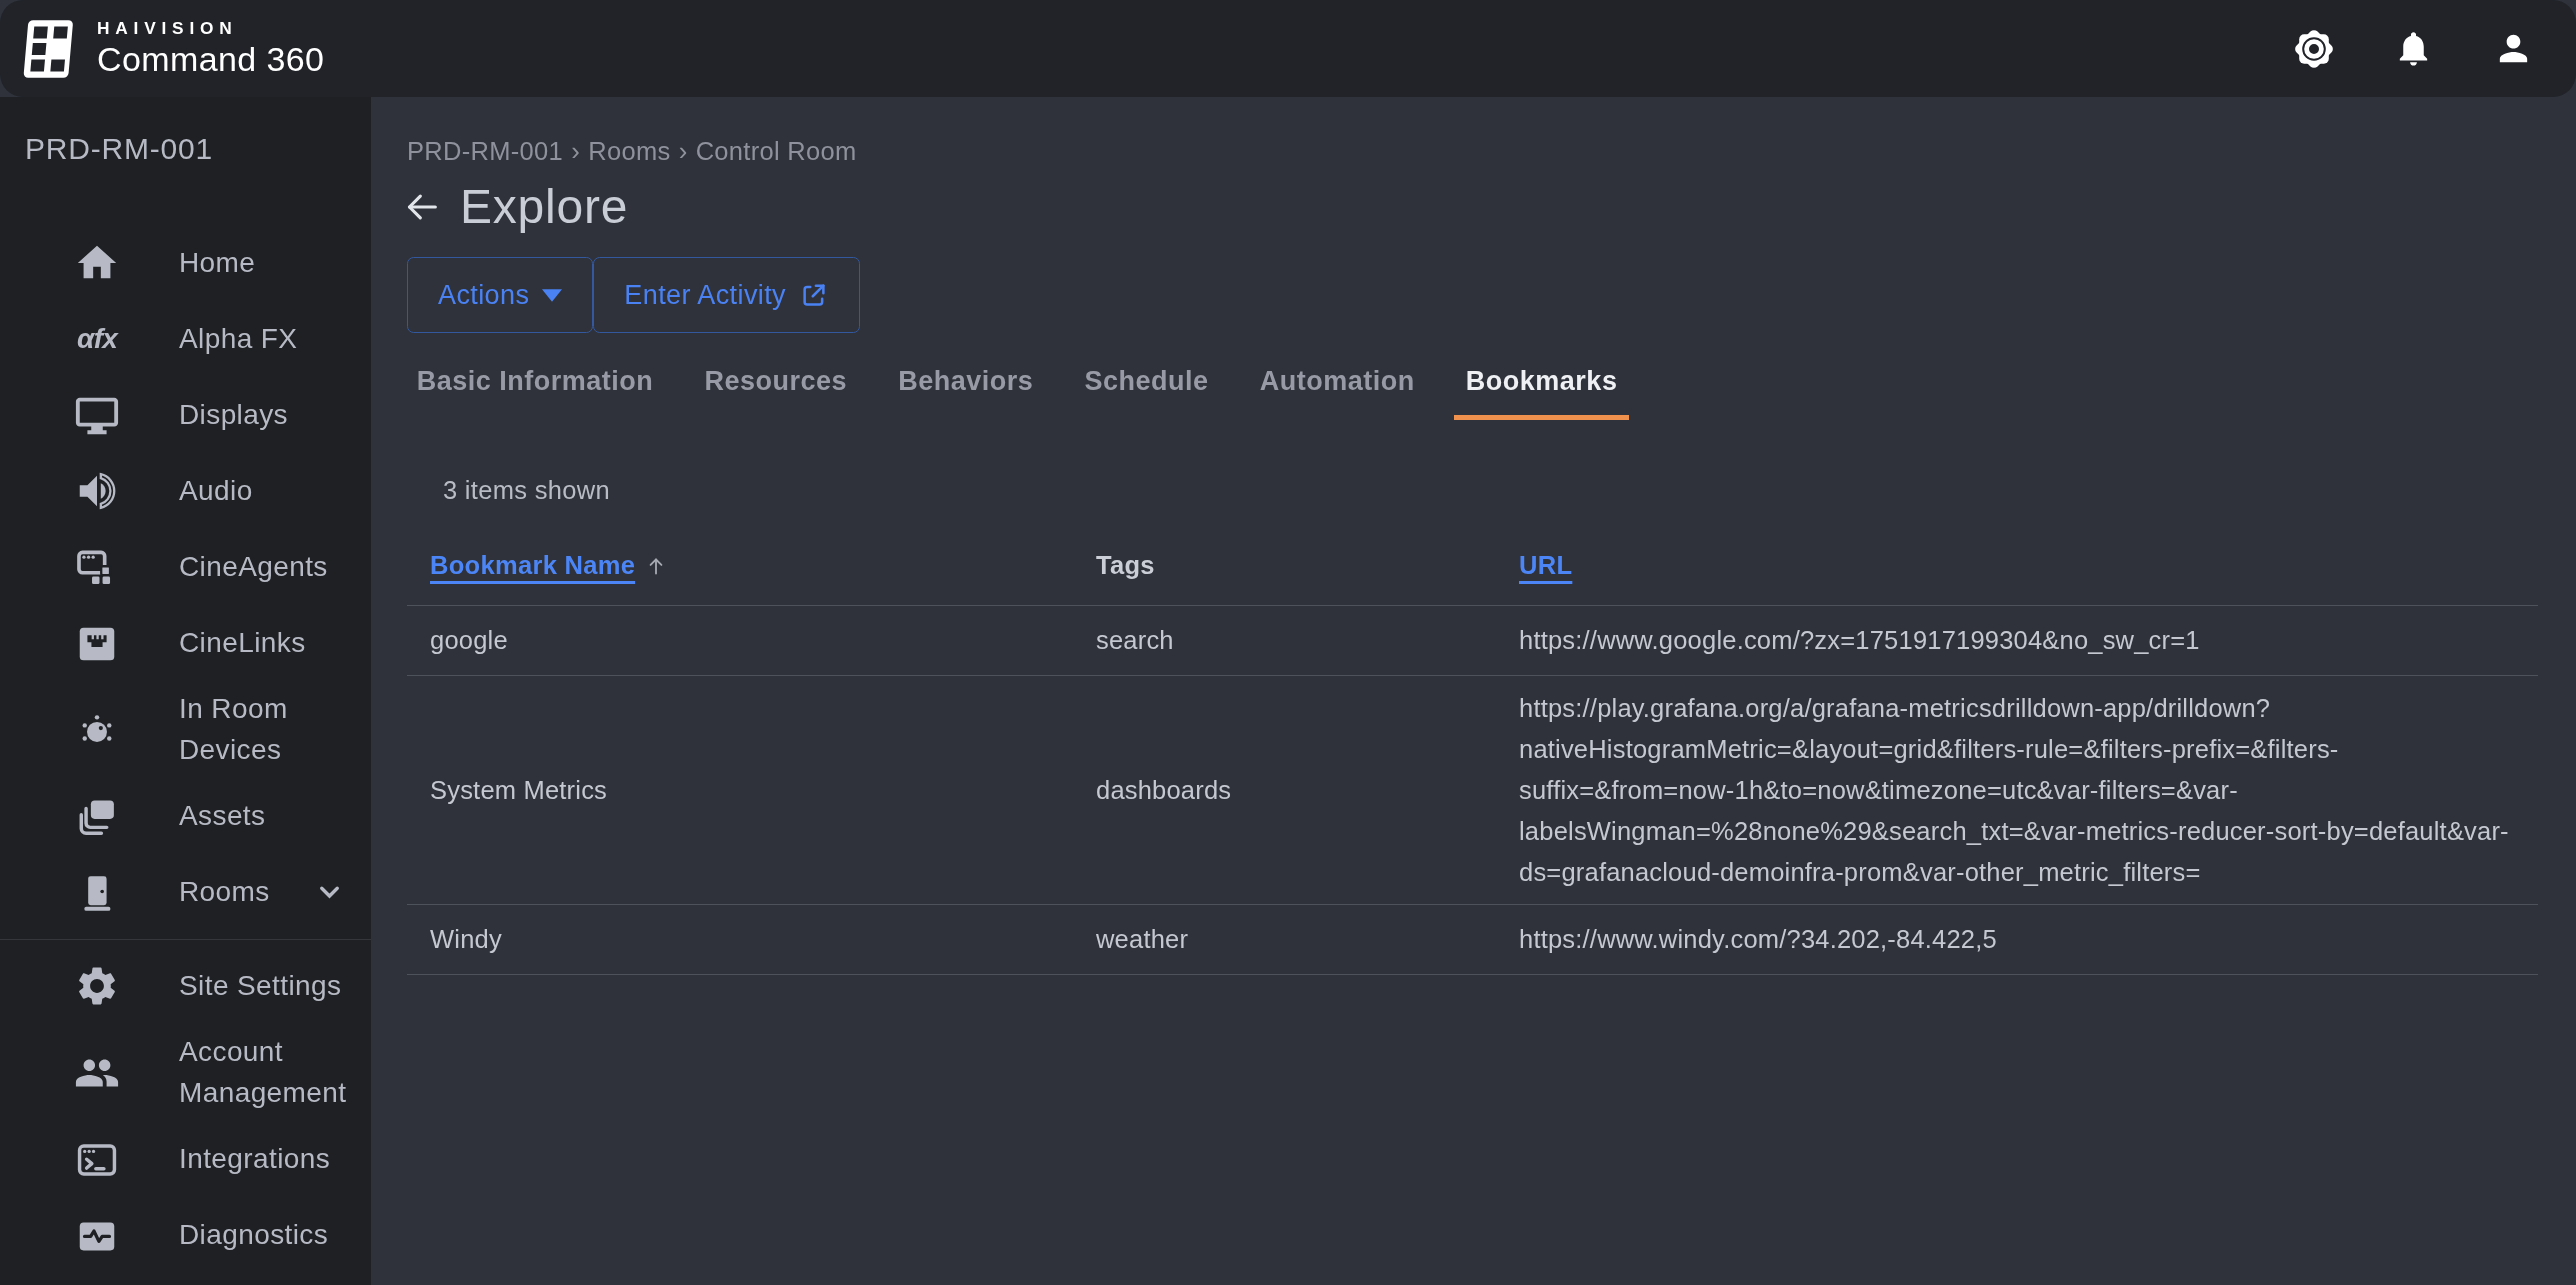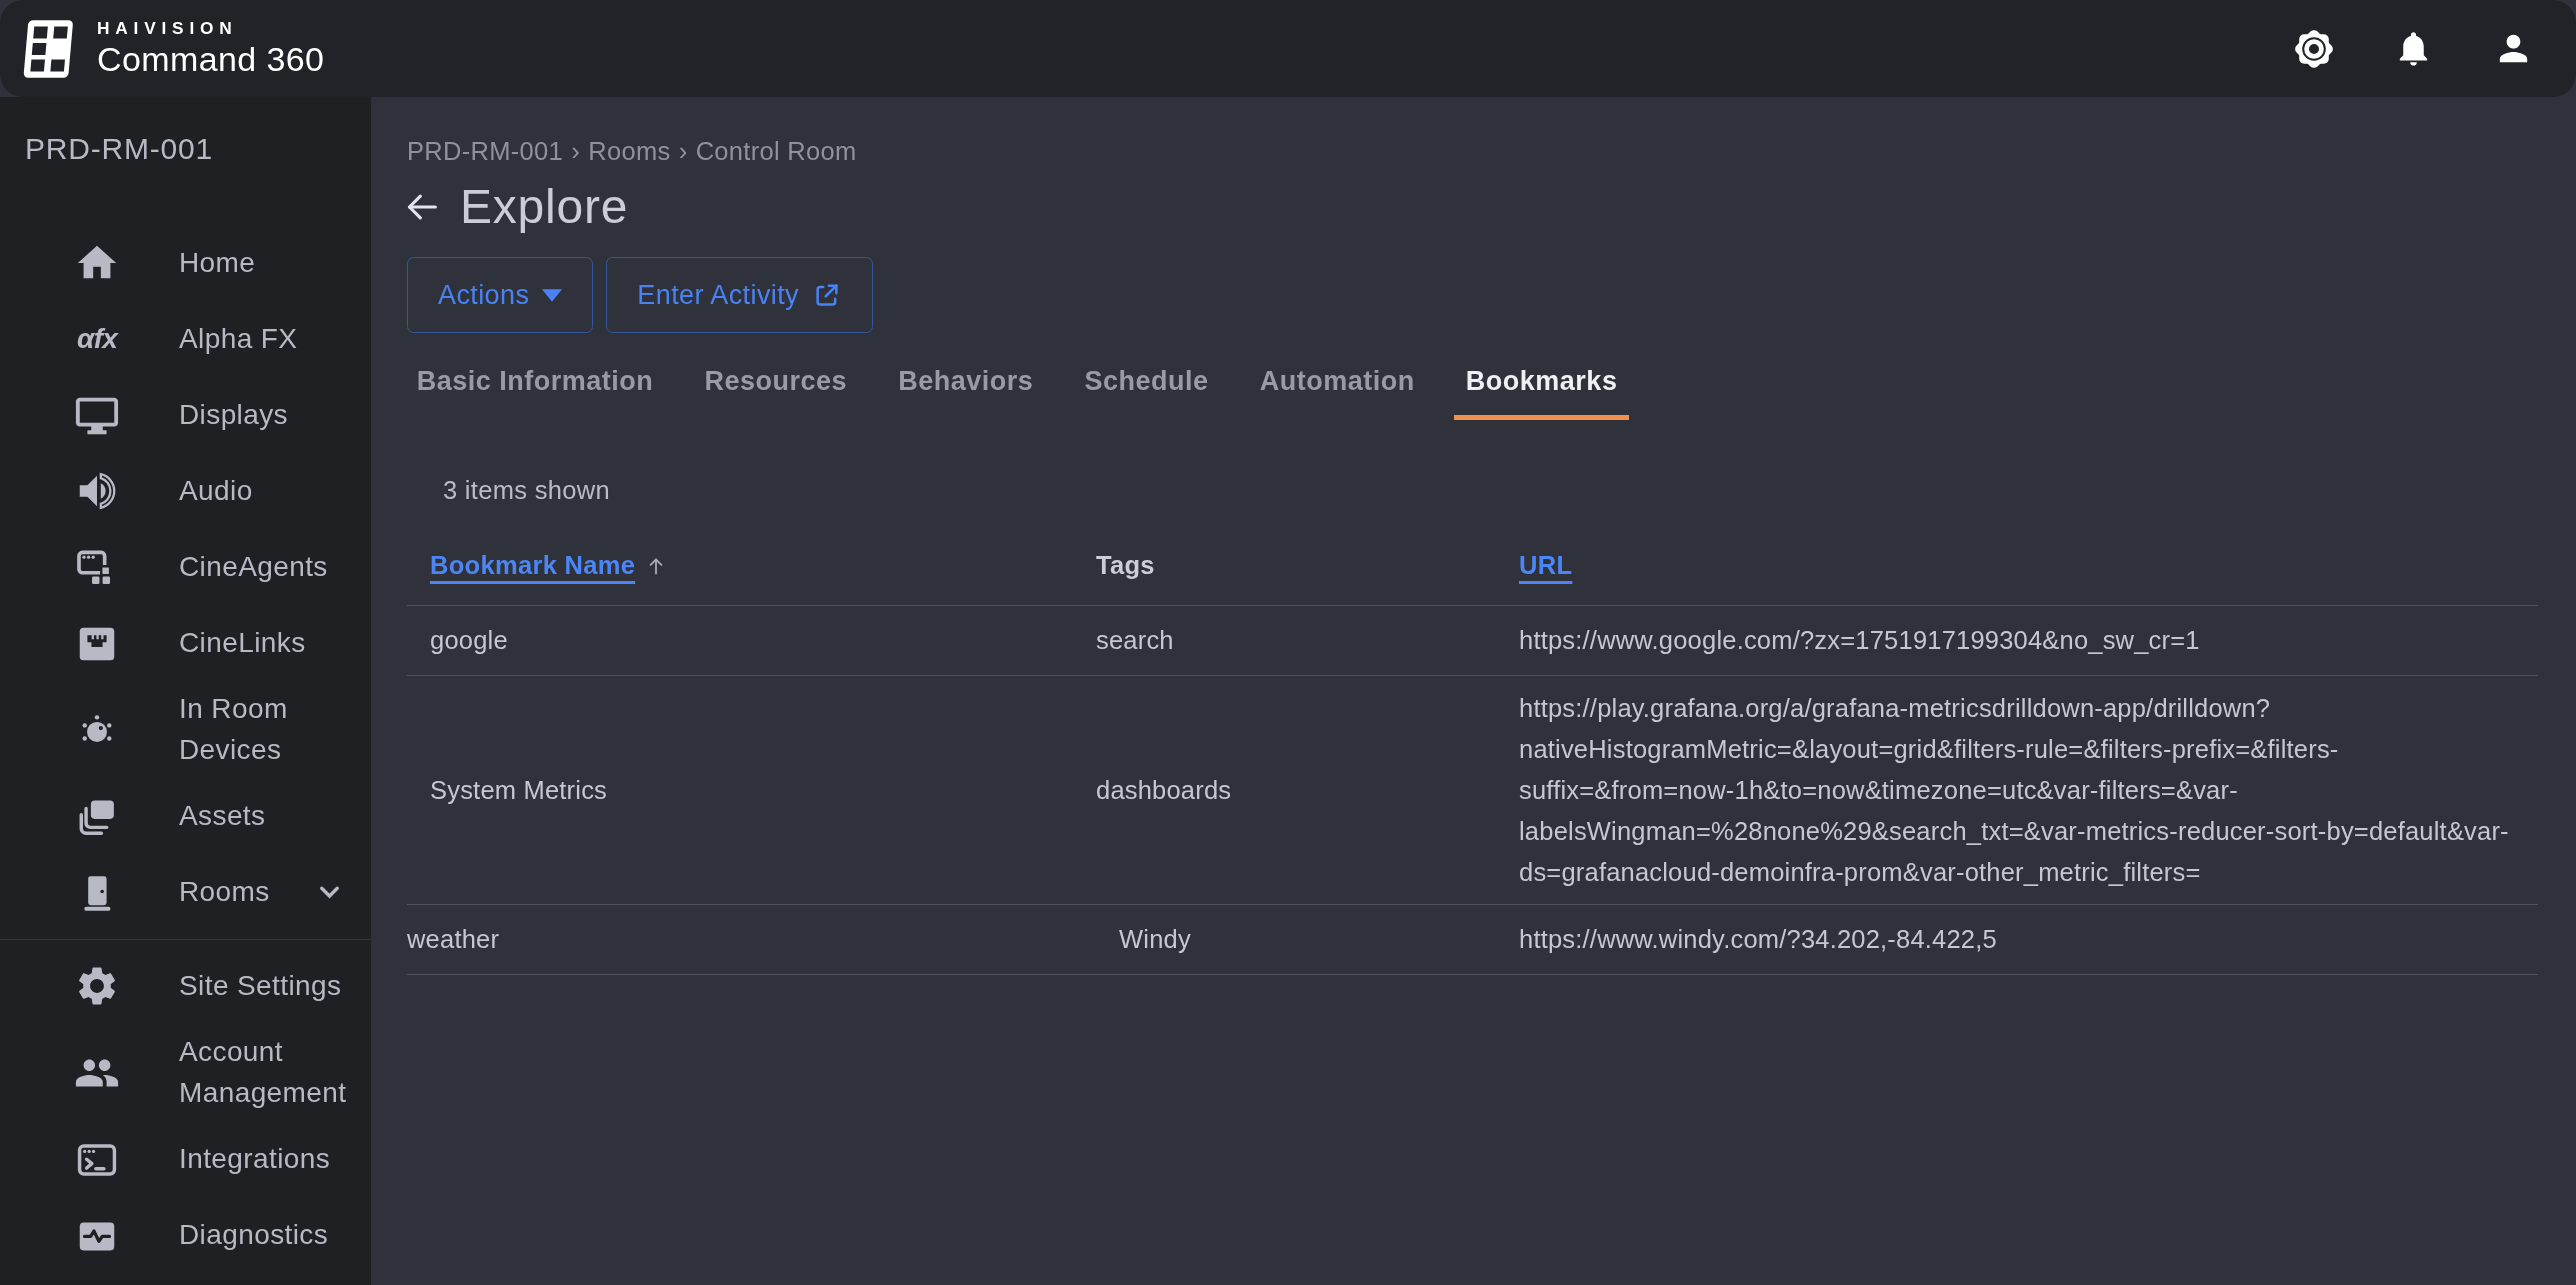--- a/index.html
+++ b/index.html
@@ -46,21 +46,21 @@
   .main { position:absolute; top:97px; left:371px; width:2205px; height:1188px; padding:0 38px 0 36px; }
 
   .breadcrumb { margin-top:40px; font-size:25.5px; color:#8f929c; letter-spacing:0.3px; }
   .breadcrumb span { cursor:pointer; }
   .bc-sep { margin:0 8.2px; cursor:default; }
 
   .title-row { display:flex; align-items:center; gap:16.5px; margin:13px 0 0 -6.6px; }
   .back-btn { width:43px; height:43px; display:flex; align-items:center; justify-content:center; color:#e2e5ea; cursor:pointer; }
   .page-title { font-size:48px; font-weight:400; color:#c9cdd6; letter-spacing:0.8px; }
 
-  .toolbar { display:flex; gap:13px; margin-top:23px;align-items:flex-end; }
+  .toolbar { display:flex; margin-top:23px;align-items:flex-end; }
   .btn {
     display:flex; align-items:center; gap:13px; height:76px; padding:0 30px;
     border:1.6px solid #33589e; border-radius:6.6px; background:transparent;
     color:#4a82f4; font-size:27px; letter-spacing:0.4px; cursor:pointer;
     font-family:inherit;
   }
   .btn svg { flex:none; }
 
   .tabs { display:flex; gap:48px; margin:33px 0 0 8.2px; }
   .tab { font-size:27px; font-weight:700; letter-spacing:0.5px; color:#989ba5; padding:0 1.6px 18px 1.6px; cursor:pointer; }
@@ -343,21 +343,21 @@
       <div class="td td-url">https://www.google.com/?zx=1751917199304&amp;no_sw_cr=1</div>
     </div>
 
     <div class="trow">
       <div class="td td-name">System Metrics</div>
       <div class="td">dashboards</div>
       <div class="td td-url">https://play.grafana.org/a/grafana-metricsdrilldown-app/drilldown?nativeHistogramMetric=&amp;layout=grid&amp;filters-rule=&amp;filters-prefix=&amp;filters-suffix=&amp;from=now-1h&amp;to=now&amp;timezone=utc&amp;var-filters=&amp;var-labelsWingman=%28none%29&amp;search_txt=&amp;var-metrics-reducer-sort-by=default&amp;var-ds=grafanacloud-demoinfra-prom&amp;var-other_metric_filters=</div>
     </div>
 
     <div class="trow">
+      <div class="td td-name">Windy</div>
       <div class="td">weather</div>
-      <div class="td td-name">Windy</div>
       <div class="td td-url">https://www.windy.com/?34.202,-84.422,5</div>
     </div>
 
   </div>
 
 </main>
 
 
 </body></html>

